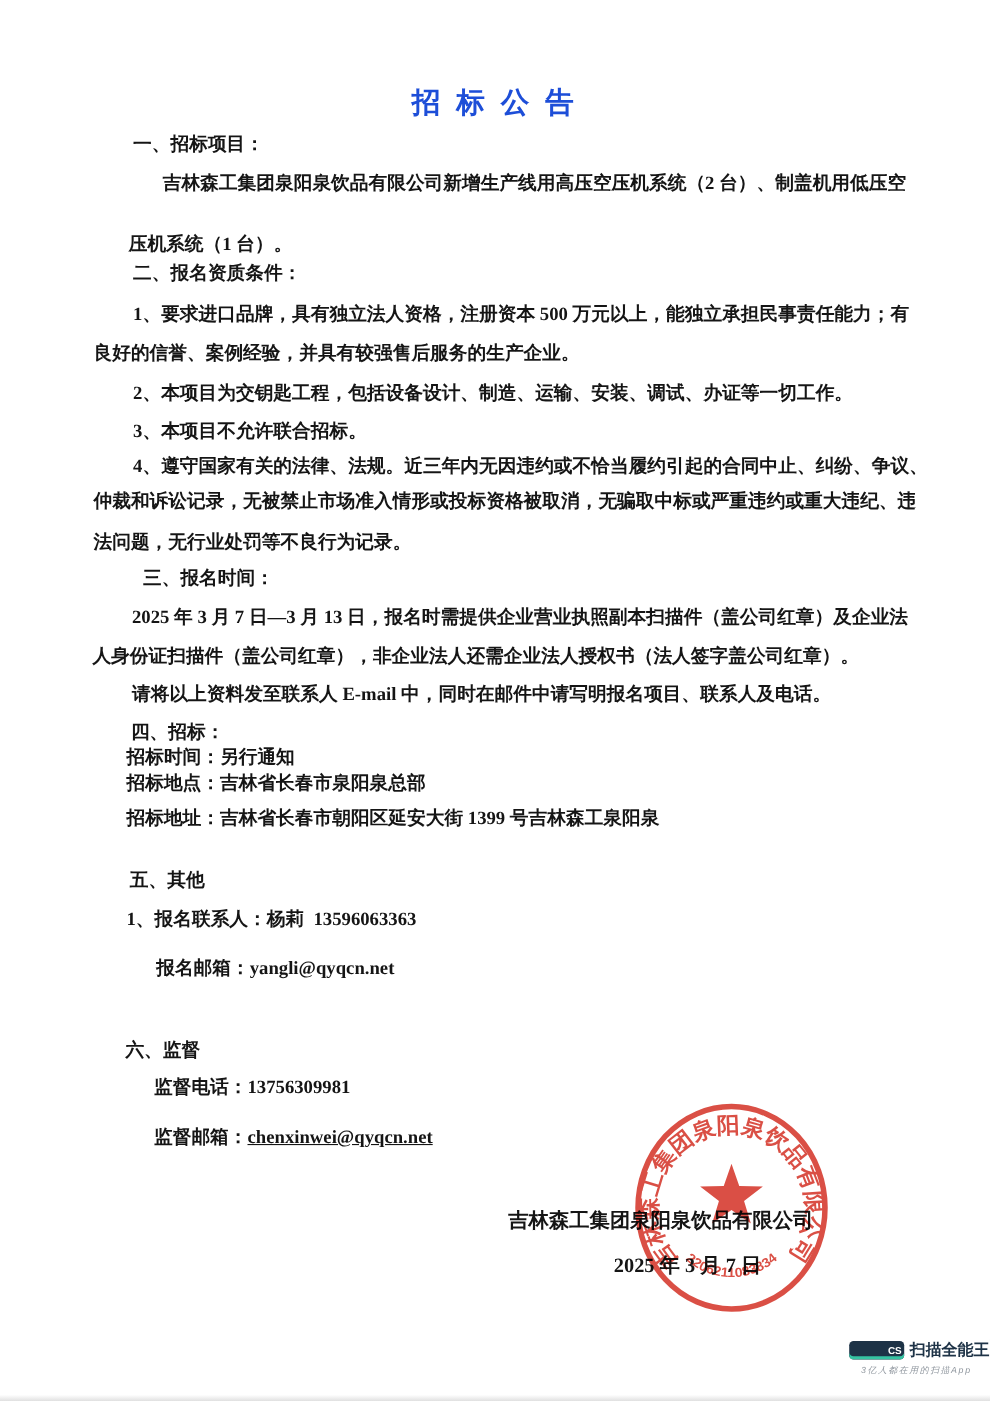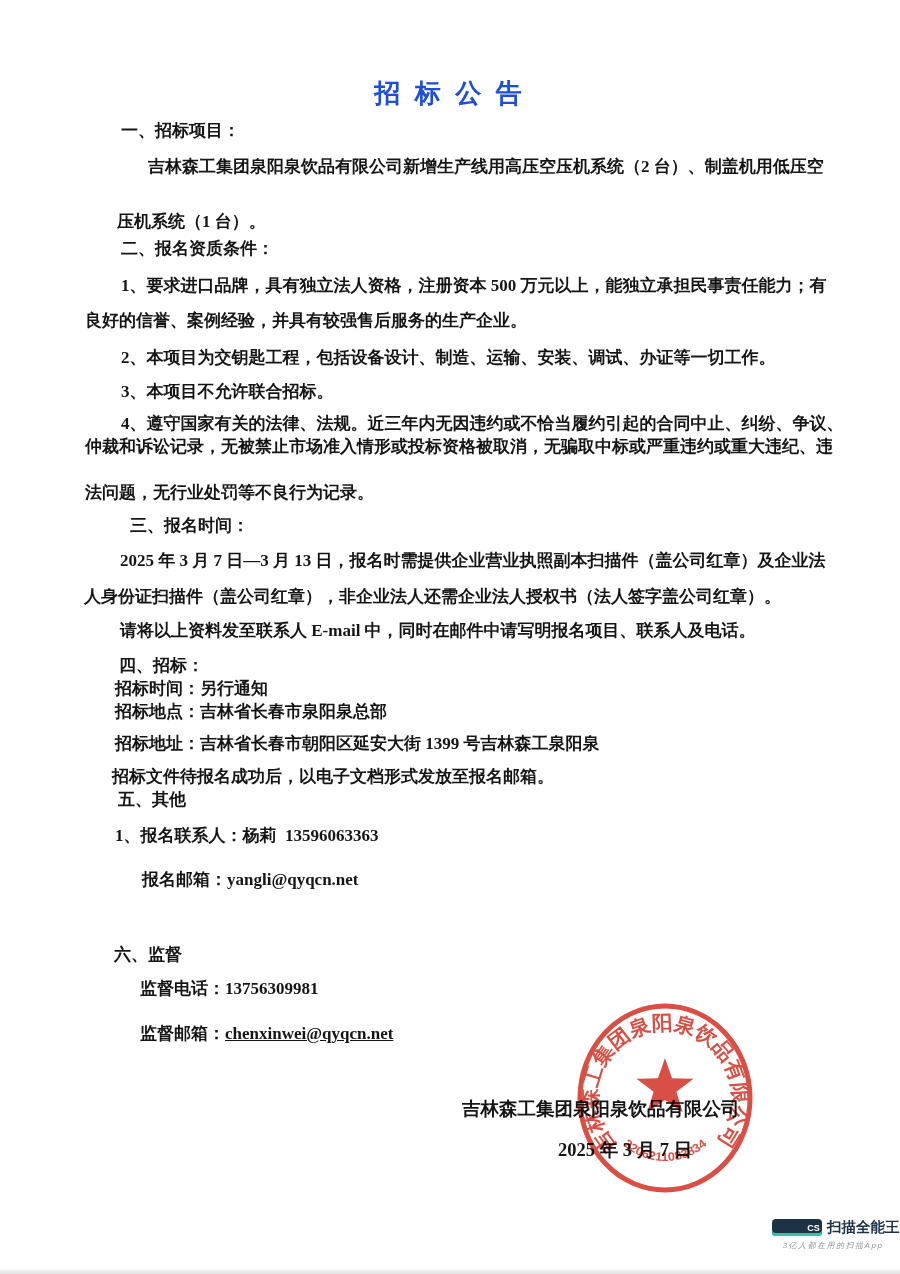--- a/index.html
+++ b/index.html
@@ -94,33 +94,32 @@
   <div class="ln" style="left:121px;top:120px;">一、招标项目：</div>
   <div class="ln" style="left:148px;top:156px;">吉林森工集团泉阳泉饮品有限公司新增生产线用高压空压机系统（2 台）、制盖机用低压空</div>
   <div class="ln" style="left:117px;top:211px;">压机系统（1 台）。</div>
 
   <div class="ln" style="left:121px;top:238px;">二、报名资质条件：</div>
   <div class="ln" style="left:121px;top:275px;">1、要求进口品牌，具有独立法人资格，注册资本 500 万元以上，能独立承担民事责任能力；有</div>
   <div class="ln" style="left:85px;top:310px;">良好的信誉、案例经验，并具有较强售后服务的生产企业。</div>
   <div class="ln" style="left:121px;top:347px;">2、本项目为交钥匙工程，包括设备设计、制造、运输、安装、调试、办证等一切工作。</div>
   <div class="ln" style="left:121px;top:381px;">3、本项目不允许联合招标。</div>
   <div class="ln" style="left:121px;top:413px;">4、遵守国家有关的法律、法规。近三年内无因违约或不恰当履约引起的合同中止、纠纷、争议、</div>
-  <div class="ln" style="left:85px;top:436px;">仲裁和诉讼记录，无被禁止市场准入情形或投标资格被取消，无骗取中标或严重违约或重大违纪、违</div>
+  <div class="ln" style="left:85px;top:447px;font-family:Liberation Mono, monospace;">仲裁和诉讼记录，无被禁止市场准入情形或投标资格被取消，无骗取中标或严重违约或重大违纪、违</div>
   <div class="ln" style="left:85px;top:482px;">法问题，无行业处罚等不良行为记录。</div>
 
   <div class="ln" style="left:130px;top:515px;text-align:center;">三、报名时间：</div>
   <div class="ln" style="left:120px;top:550px;">2025 年 3 月 7 日—3 月 13 日，报名时需提供企业营业执照副本扫描件（盖公司红章）及企业法</div>
   <div class="ln" style="left:84px;top:586px;">人身份证扫描件（盖公司红章），非企业法人还需企业法人授权书（法人签字盖公司红章）。</div>
   <div class="ln" style="left:120px;top:620px;">请将以上资料发至联系人 E-mail 中，同时在邮件中请写明报名项目、联系人及电话。</div>
 
   <div class="ln" style="left:119px;top:655px;">四、招标：</div>
   <div class="ln" style="left:115px;top:678px;">招标时间：另行通知</div>
   <div class="ln" style="left:115px;top:701px;">招标地点：吉林省长春市泉阳泉总部</div>
   <div class="ln" style="left:115px;top:733px;">招标地址：吉林省长春市朝阳区延安大街 1399 号吉林森工泉阳泉</div>
-  <div class="ln" style="left:112px;top:766px;">招标文件待报名成功后，以电子文档形式发放至报名邮箱。</div>
 
   <div class="ln" style="left:118px;top:789px;">五、其他</div>
   <div class="ln" style="left:115px;top:825px;">1、报名联系人：杨莉  13596063363</div>
   <div class="ln" style="left:142px;top:869px;"><span>报名邮箱：</span><span>yangli@qyqcn.net</span></div>
 
   <div class="ln" style="left:114px;top:944px;">六、监督</div>
   <div class="ln" style="left:140px;top:978px;">监督电话：13756309981</div>
   <div class="ln" style="left:140px;top:1023px;"><span>监督邮箱：</span><span class="u">chenxinwei@qyqcn.net</span></div>
 
   <div class="sig" style="left:462px;top:1096px;">吉林森工集团泉阳泉饮品有限公司</div>

